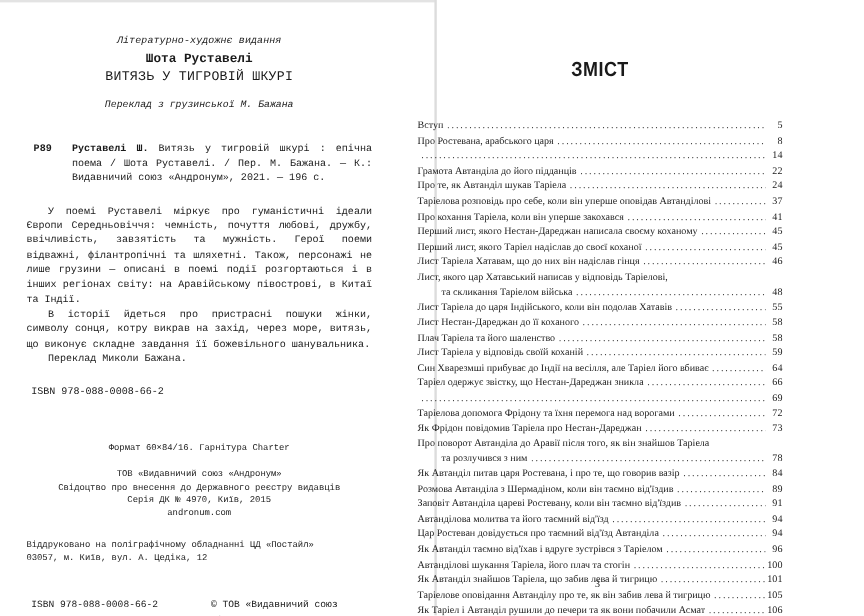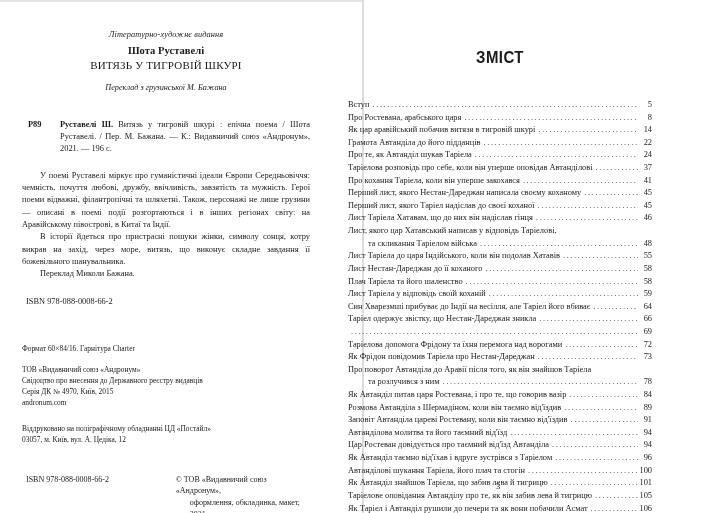--- a/index.html
+++ b/index.html
@@ -44,20 +44,21 @@
   }
 
   .page {
     position: relative;
     box-sizing: border-box;
     height: 513px;
   }
   .page-left {
     width: 332px;
     padding: 30px 22px 10px 22px;
+    font-family: Liberation Mono, monospace;
   }
   .page-right {
     width: 332px;
     padding: 30px 12px 10px 16px;
   }
 
   
   .imprint-head {
     text-align: center;
     line-height: 1.28;
@@ -114,20 +115,21 @@
   }
 
   .isbn-top {
     margin-top: 16px;
     font-size: 8.4px;
     padding-left: 4px;
   }
 
   .colophon {
     margin-top: 38px;
+    text-align: center;
     font-size: 7.4px;
     line-height: 1.45;
   }
   .colophon .fmt { margin-bottom: 11px; }
   .colophon .blk { margin-bottom: 0; }
 
   .printer {
     margin-top: 16px;
     font-size: 7.4px;
     line-height: 1.45;
@@ -251,21 +253,20 @@
           <span class="toc-text">Вступ</span>
           <span class="toc-dots"></span>
           <span class="toc-page">5</span>
         </div>
         <div class="toc-row">
           <span class="toc-text">Про Ростевана, арабського царя</span>
           <span class="toc-dots"></span>
           <span class="toc-page">8</span>
         </div>
         <div class="toc-row">
-          <span class="toc-text">Як цар аравійський побачив витязя в тигровій шкурі</span>
           <span class="toc-dots"></span>
           <span class="toc-page">14</span>
         </div>
         <div class="toc-row">
           <span class="toc-text">Грамота Автанділа до його підданців</span>
           <span class="toc-dots"></span>
           <span class="toc-page">22</span>
         </div>
         <div class="toc-row">
           <span class="toc-text">Про те, як Автанділ шукав Таріела</span>

